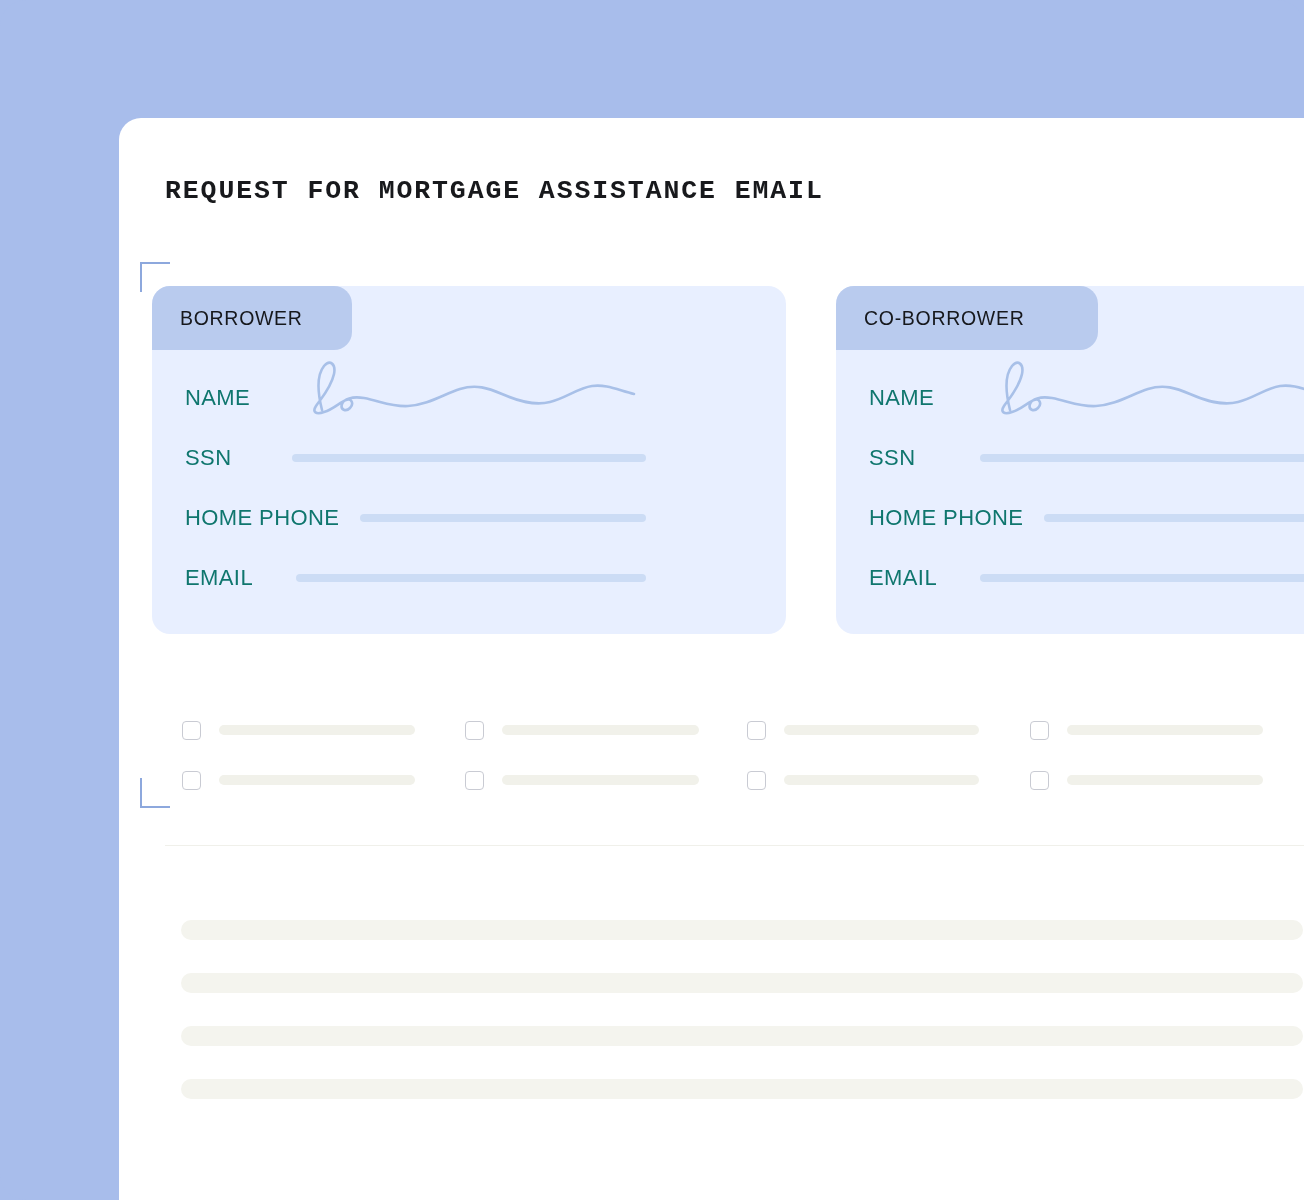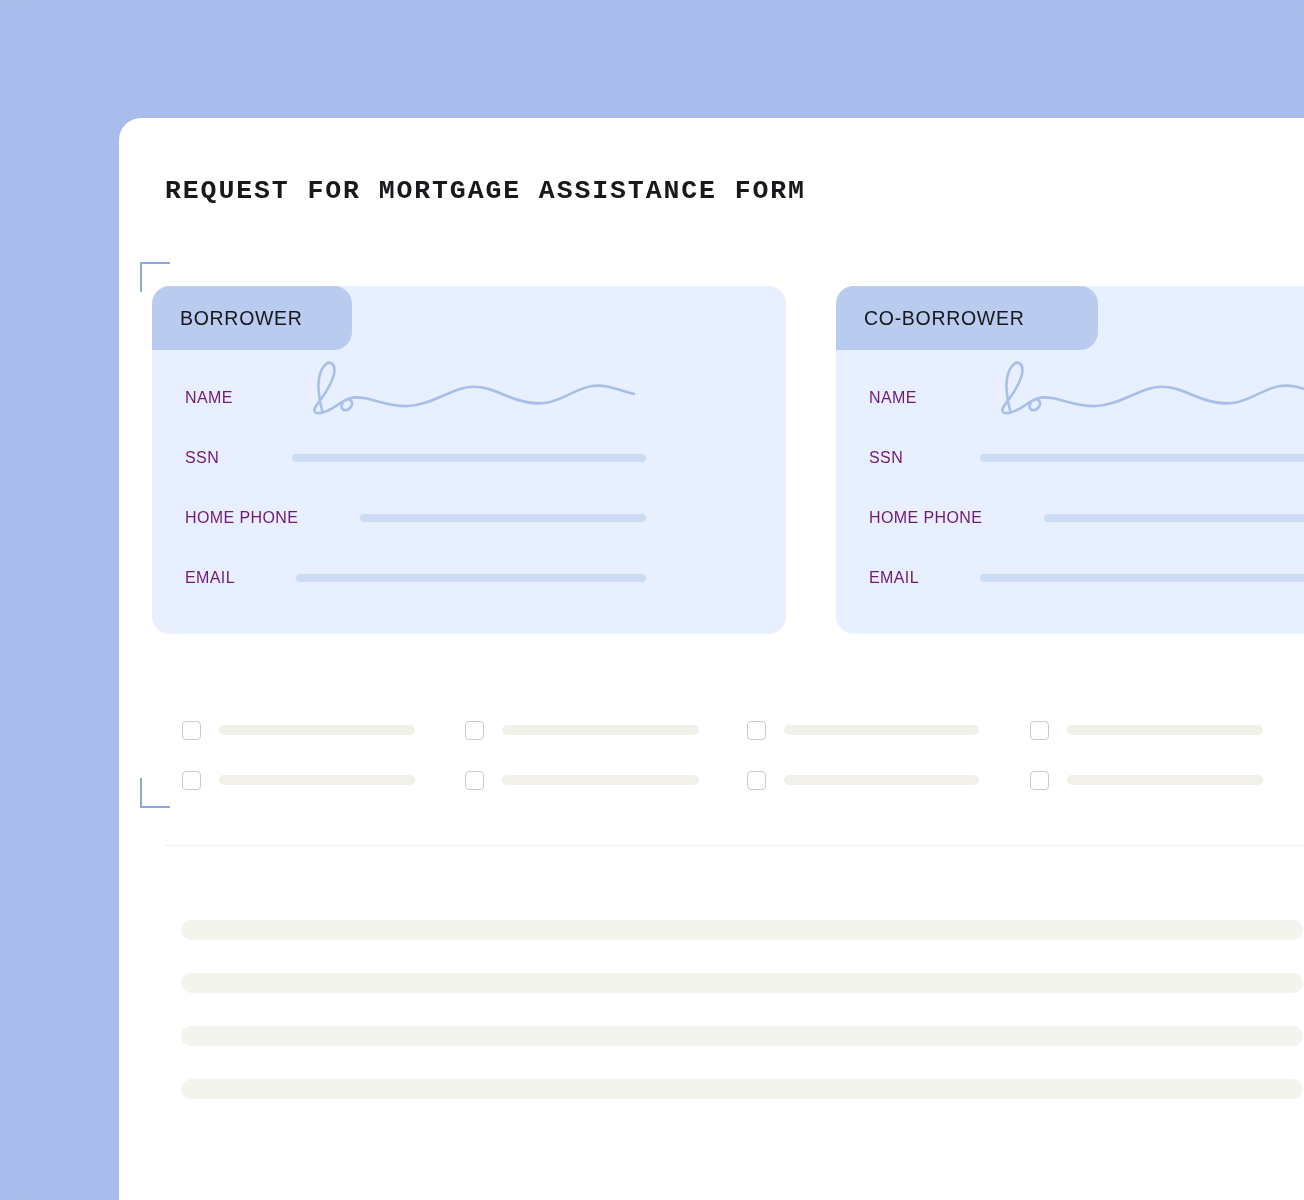--- a/index.html
+++ b/index.html
@@ -99,22 +99,22 @@
   #borrower-tab { width: 200px; }
   #coborrower-tab { width: 262px; }
 
   .field-row {
     position: absolute;
     display: flex;
     align-items: center;
     height: 24px;
   }
   .field-label {
-    font-size: 16px;
-    color: #701a75;
+    font-size: 22px;
+    color: #0f766e;
     letter-spacing: 0.4px;
     white-space: nowrap;
   }
   .field-line {
     height: 8px;
     border-radius: 4px;
     background: #ccdcf5;
   }
 
   
@@ -178,21 +178,21 @@
   }
 </style>
 </head>
 <body>
 
 <div id="backdrop"></div>
 
 <div id="document-sheet">
 </div>
 
-<div id="form-title">REQUEST FOR MORTGAGE ASSISTANCE FORM</div>
+<div id="form-title">REQUEST FOR MORTGAGE ASSISTANCE EMAIL</div>
 
 <div class="bracket" id="bracket-top-left"></div>
 <div class="bracket" id="bracket-bottom-left"></div>
 
 <div class="party-card" id="borrower-card">
   <div class="party-tab" id="borrower-tab">
     <span>BORROWER</span>
   </div>
 
   <div class="field-row" style="left:33px; top:100px;">

